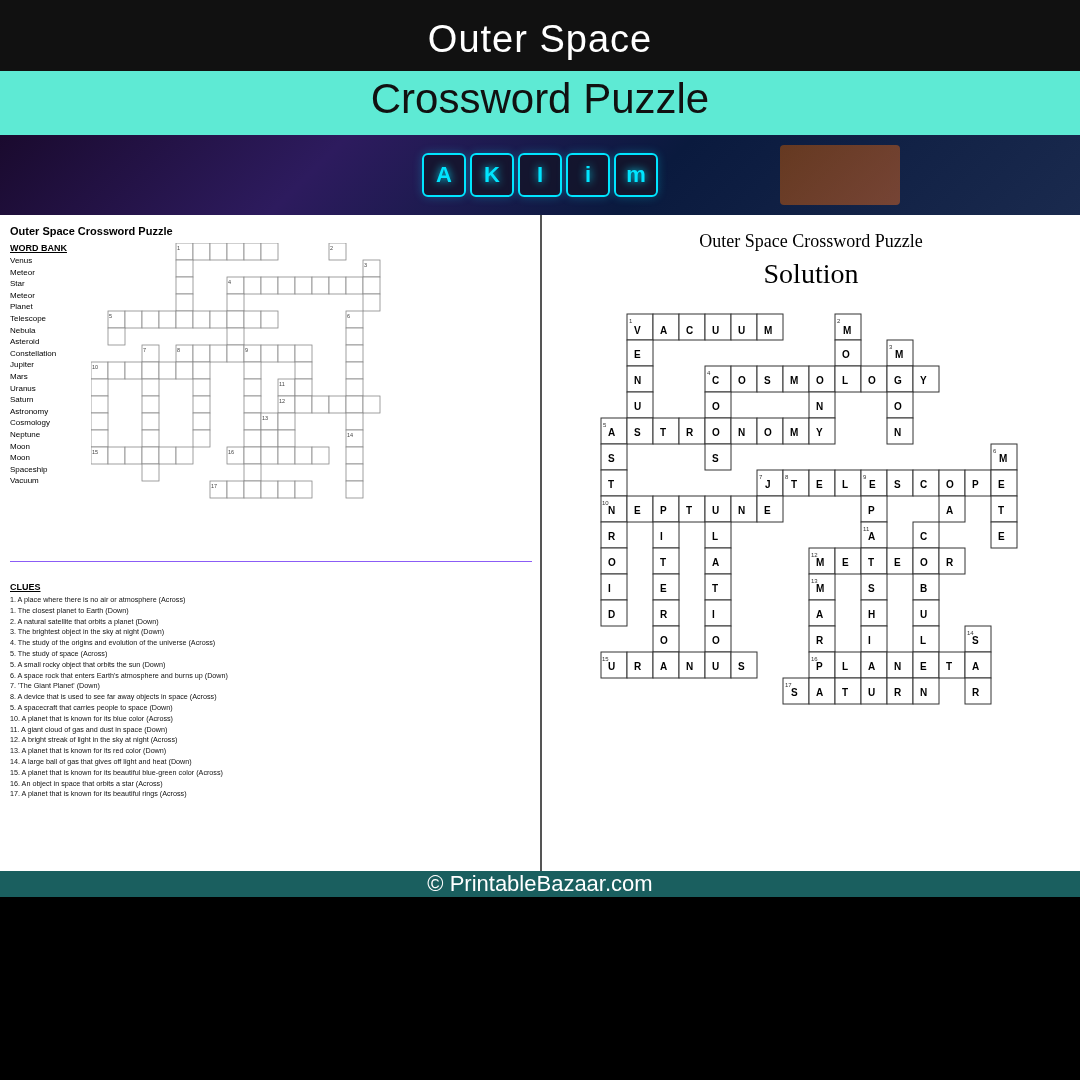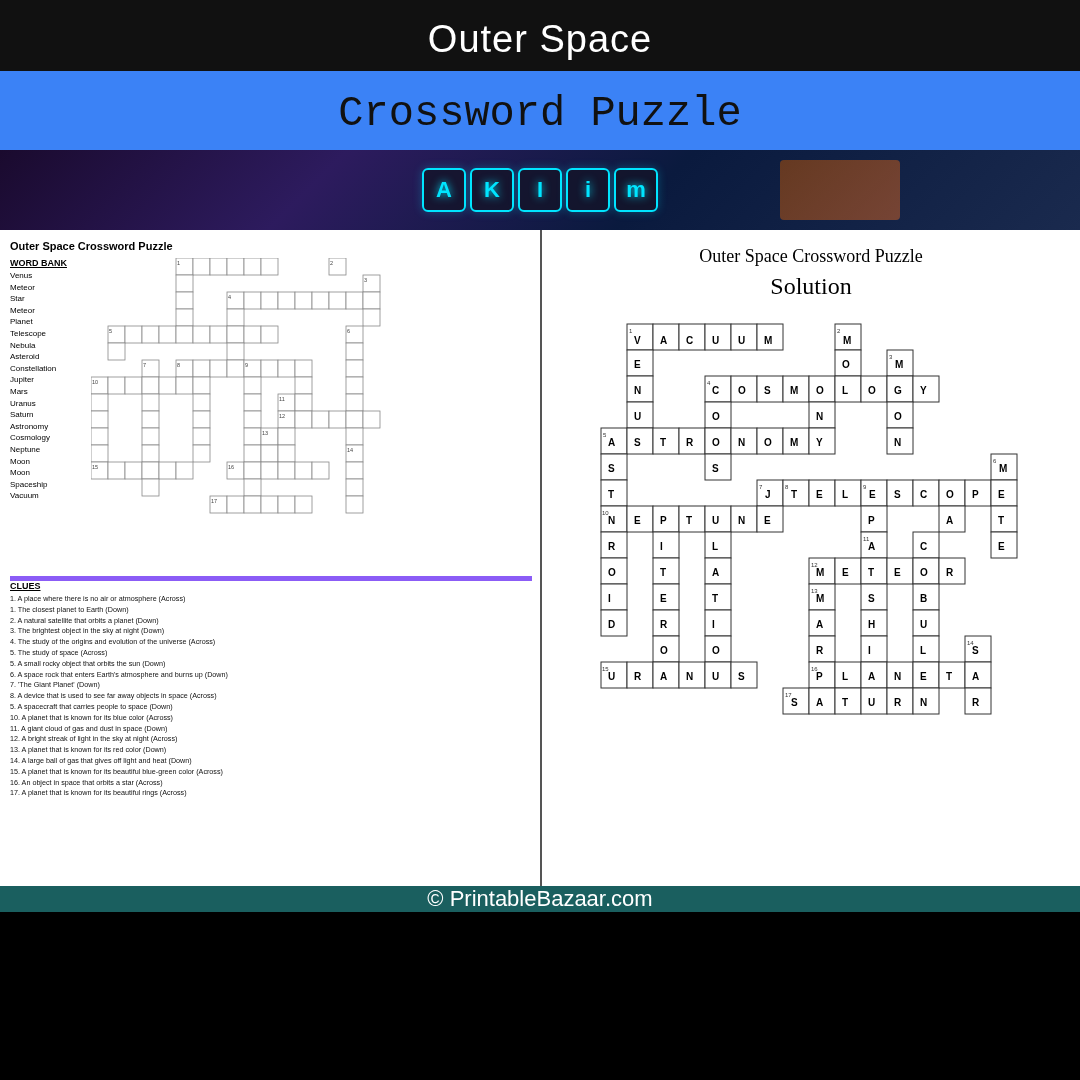--- a/index.html
+++ b/index.html
@@ -17,27 +17,26 @@
       color: #fff;
       text-align: center;
       padding: 18px 16px 10px;
       font-size: 38px;
       font-weight: 300;
       letter-spacing: 1px;
     }
 
     
     .subtitle-bar {
-      background: #3b82f6;
+      background: #5eead4;
       text-align: center;
-      padding: 19px 0 12px;
+      padding: 4px 0 12px;
       font-size: 42px;
       font-weight: 300;
       color: #111;
-      font-family: Liberation Mono, monospace;
     }
 
     
     .hero-area {
       background: linear-gradient(135deg, #1a0a2e 0%, #2d1b5e 30%, #0a1a3e 60%, #1a2a4e 100%);
       height: 80px;
       display: flex;
       align-items: center;
       justify-content: center;
       position: relative;
@@ -98,22 +97,22 @@
     }
     .word-bank-list {
       font-size: 8px;
       line-height: 1.45;
       margin-bottom: 8px;
     }
 
     
     .clues-section {
       margin-top: 8px;
-      border-top: 5px solid #8b5cf6;
-      padding-top: 0;
+      border-top: 1px solid #8b5cf6;
+      padding-top: 20px;
     }
     .clues-label {
       font-size: 9px;
       font-weight: bold;
       text-decoration: underline;
       margin-bottom: 3px;
     }
     .clue-item {
       font-size: 7.2px;
       line-height: 1.5;
@@ -128,21 +127,21 @@
       overflow: hidden;
     }
     .solution-title {
       font-size: 18px;
       font-weight: normal;
       text-align: center;
       margin-bottom: 6px;
       font-family: 'Times New Roman', serif;
     }
     .solution-subtitle {
-      font-size: 24px;
+      font-size: 28px;
       font-weight: normal;
       text-align: center;
       margin-bottom: 14px;
       font-family: 'Times New Roman', serif;
     }
 
     
     .footer {
       background: #1a5f5f;
       color: #fff;

